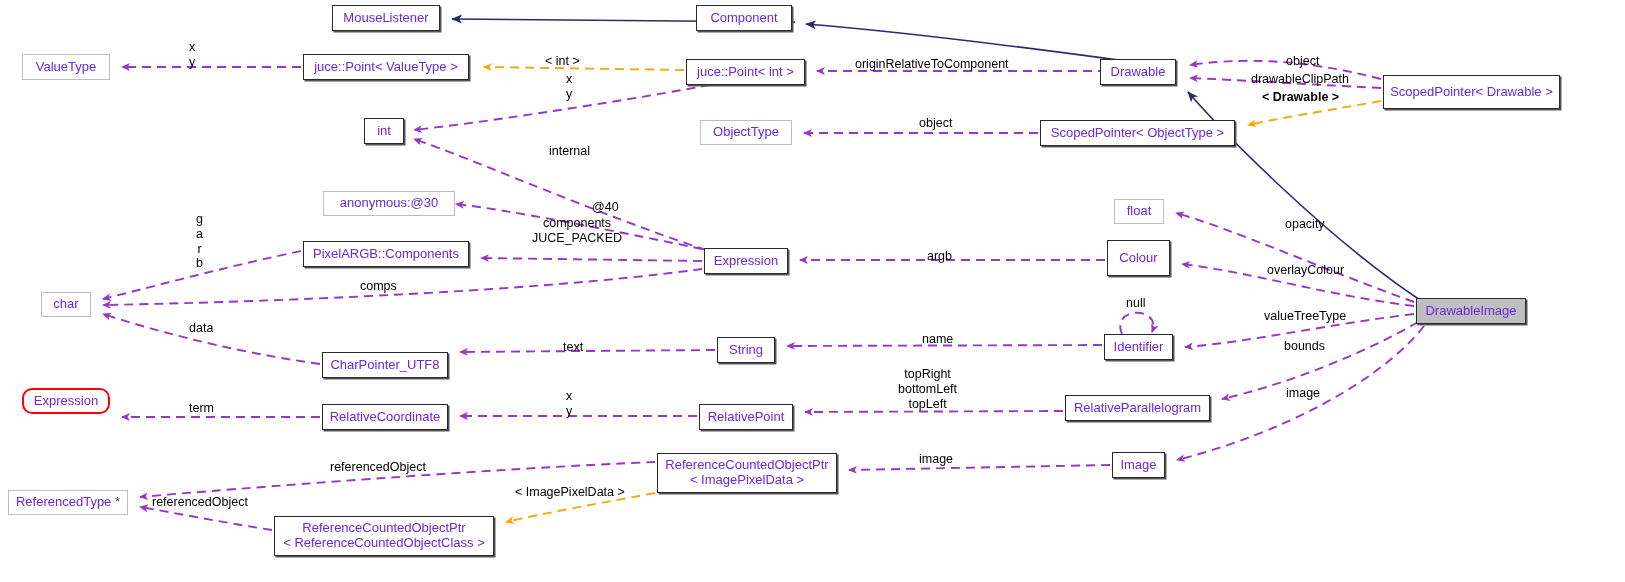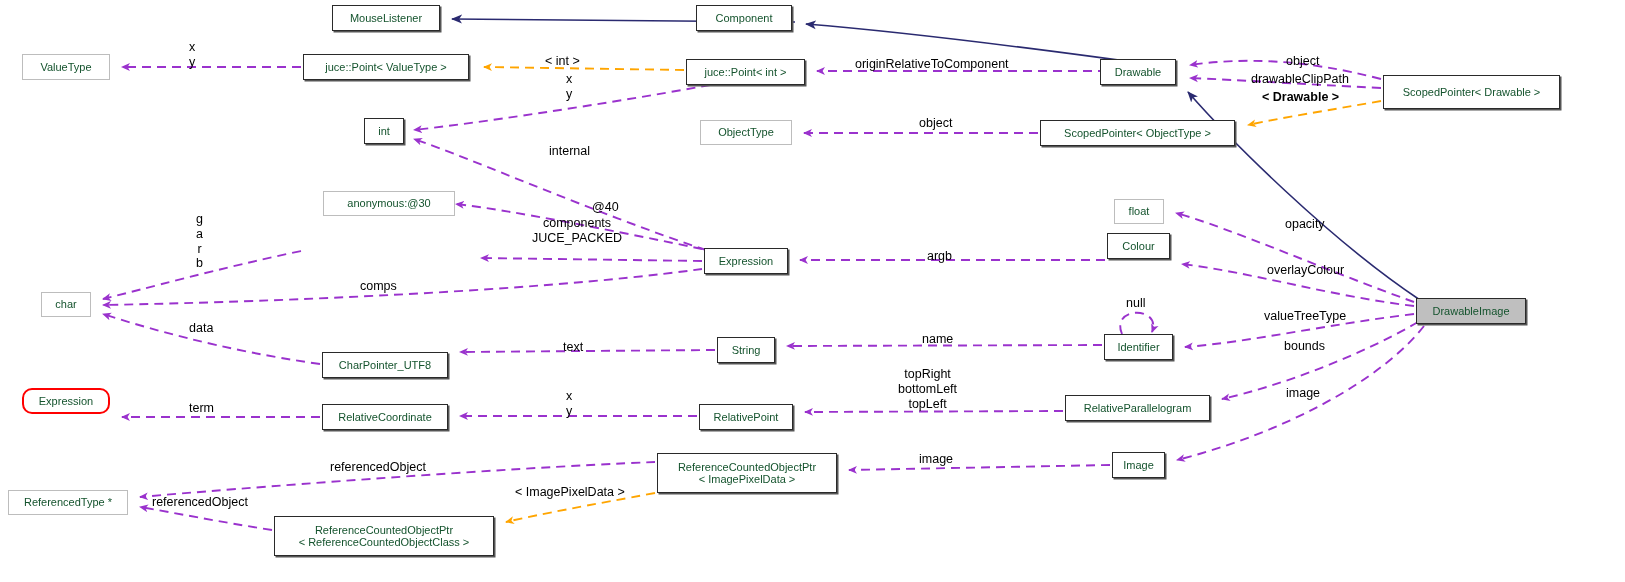--- a/index.html
+++ b/index.html
@@ -24,23 +24,23 @@
     width: 1625px;
     height: 582px;
   }
   .node {
     position: absolute;
     box-sizing: border-box;
     display: flex;
     align-items: center;
     justify-content: center;
     text-align: center;
-    font-size: 11px;
+    font-size: 13px;
     line-height: 1.12;
-    color: #14532d;
+    color: #6d28d9;
     white-space: pre;
     background: #ffffff;
     border: 1px solid #000000;
     letter-spacing: 0px;
   }
   .node.solid {
     border: 1px solid #2a2a2a;
     box-shadow: 1.5px 1.5px 0 0 #555555;
   }
   .node.faint {
@@ -134,22 +134,23 @@
   <div class="node faint" style="left:22px;top:54px;width:88px;height:26px;">ValueType</div>
   <div class="node solid" style="left:303px;top:54px;width:166px;height:26px;">juce::Point&lt; ValueType &gt;</div>
   <div class="node solid" style="left:686px;top:59px;width:119px;height:26px;">juce::Point&lt; int &gt;</div>
   <div class="node solid" style="left:1100px;top:59px;width:76px;height:26px;">Drawable</div>
   <div class="node solid" style="left:1383px;top:75px;width:177px;height:34px;">ScopedPointer&lt; Drawable &gt;</div>
   <div class="node solid" style="left:364px;top:118px;width:40px;height:26px;">int</div>
   <div class="node faint" style="left:700px;top:120px;width:92px;height:25px;">ObjectType</div>
   <div class="node solid" style="left:1040px;top:120px;width:195px;height:26px;">ScopedPointer&lt; ObjectType &gt;</div>
   <div class="node faint" style="left:323px;top:191px;width:132px;height:25px;">anonymous:@30</div>
   <div class="node faint" style="left:1114px;top:199px;width:50px;height:25px;">float</div>
+  <div class="node solid" style="left:303px;top:241px;width:166px;height:26px;">PixelARGB::Components</div>
   <div class="node solid" style="left:704px;top:248px;width:84px;height:26px;">Expression</div>
-  <div class="node solid" style="left:1107px;top:233px;width:63px;height:26px;">Colour</div>
+  <div class="node solid" style="left:1107px;top:240px;width:63px;height:36px;">Colour</div>
   <div class="node faint" style="left:41px;top:292px;width:50px;height:25px;">char</div>
   <div class="node highlight" style="left:1416px;top:298px;width:110px;height:26px;">DrawableImage</div>
   <div class="node solid" style="left:1104px;top:334px;width:69px;height:26px;">Identifier</div>
   <div class="node solid" style="left:322px;top:352px;width:126px;height:26px;">CharPointer_UTF8</div>
   <div class="node solid" style="left:717px;top:337px;width:58px;height:26px;">String</div>
   <div class="node red" style="left:22px;top:388px;width:88px;height:26px;border-radius:10px;">Expression</div>
   <div class="node solid" style="left:322px;top:404px;width:126px;height:26px;">RelativeCoordinate</div>
   <div class="node solid" style="left:699px;top:404px;width:94px;height:26px;">RelativePoint</div>
   <div class="node solid" style="left:1065px;top:395px;width:145px;height:26px;">RelativeParallelogram</div>
   <div class="node solid" style="left:657px;top:453px;width:180px;height:40px;">ReferenceCountedObjectPtr

